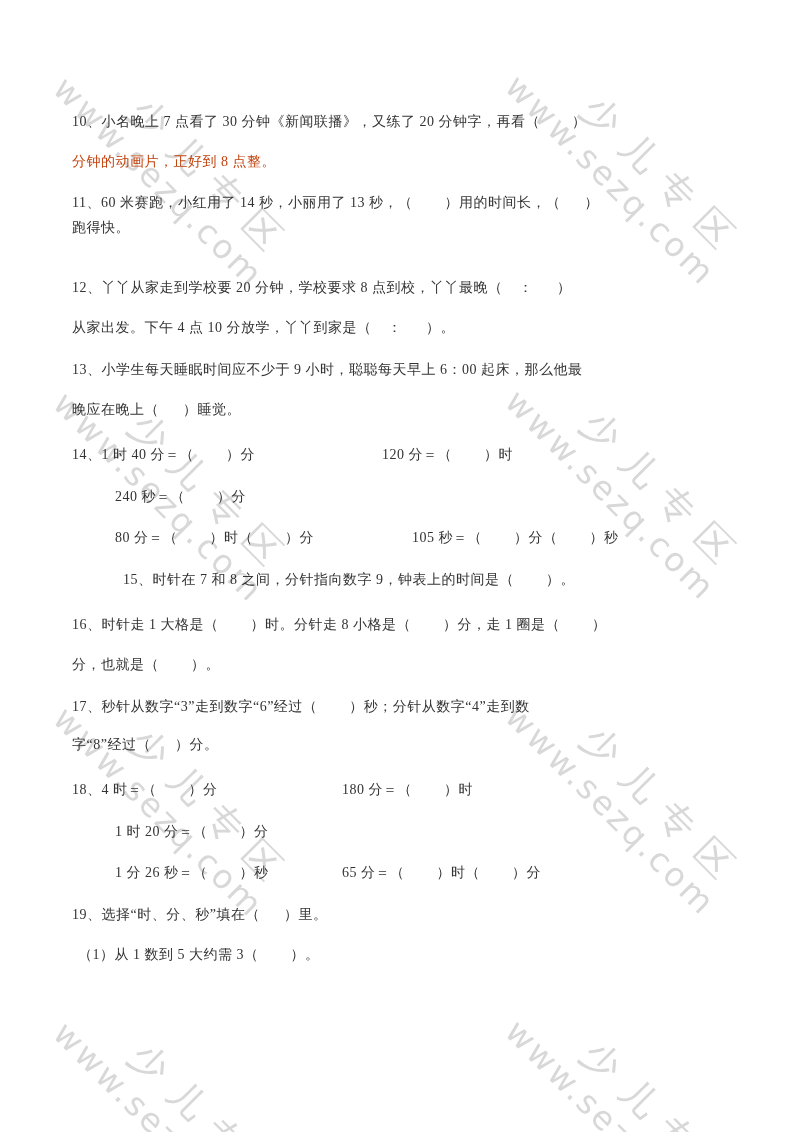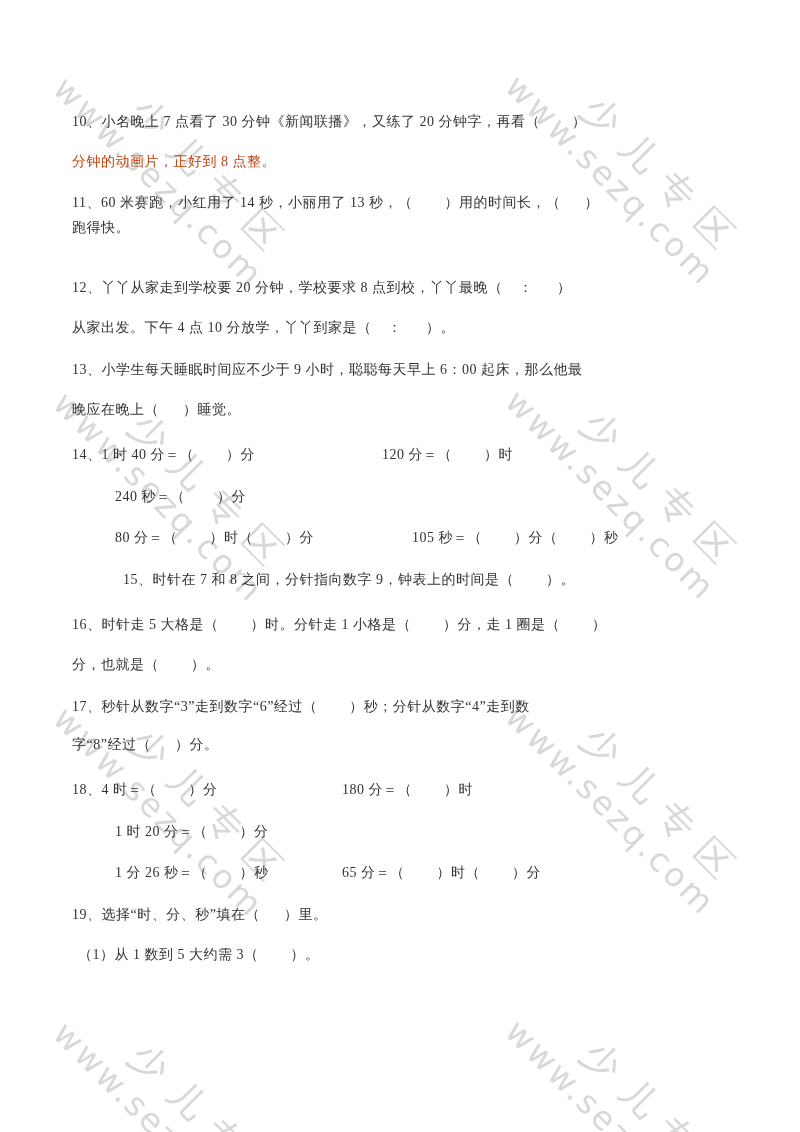--- a/index.html
+++ b/index.html
@@ -131,21 +131,21 @@
         <span class="cell" style="left: 43px;">240 秒＝（        ）分</span>
       </div>
       <div class="line" style="top: 518px; left: 72px; color: rgb(51, 51, 51);">
         <span class="cell" style="left: 43px;">80 分＝（        ）时（        ）分</span>
         <span class="cell" style="left: 340px;">105 秒＝（        ）分（        ）秒</span>
       </div>
       <div class="line" style="top: 560px; left: 72px; color: rgb(51, 51, 51);">
         <span class="cell" style="left: 18px; margin-left: 33px;">15、时针在 7 和 8 之间，分针指向数字 9，钟表上的时间是（        ）。</span>
       </div>
       <div class="line" style="top: 605px; left: 72px; color: rgb(51, 51, 51);">
-        <span class="cell" style="left: 0px;">16、时针走 5 大格是（        ）时。分针走 1 小格是（        ）分，走 1 圈是（        ）</span>
+        <span class="cell" style="left: 0px;">16、时针走 1 大格是（        ）时。分针走 8 小格是（        ）分，走 1 圈是（        ）</span>
       </div>
       <div class="line" style="top: 645px; left: 72px; color: rgb(51, 51, 51);">
         <span class="cell" style="left: 0px;">分，也就是（        ）。</span>
       </div>
       <div class="line" style="top: 687px; left: 72px; color: rgb(51, 51, 51);">
         <span class="cell" style="left: 0px;">17、秒针从数字“3”走到数字“6”经过（        ）秒；分针从数字“4”走到数</span>
       </div>
       <div class="line" style="top: 725px; left: 72px; color: rgb(51, 51, 51);">
         <span class="cell" style="left: 0px;">字“8”经过（      ）分。</span>
       </div>

